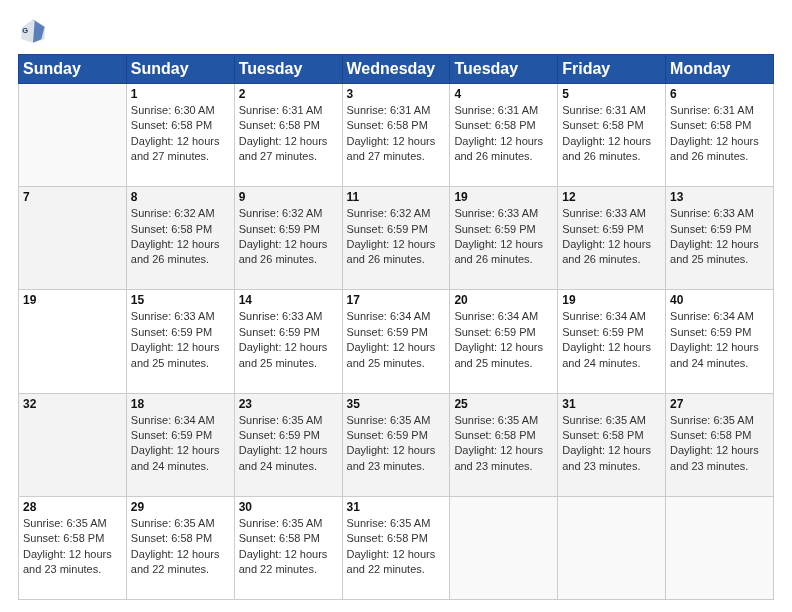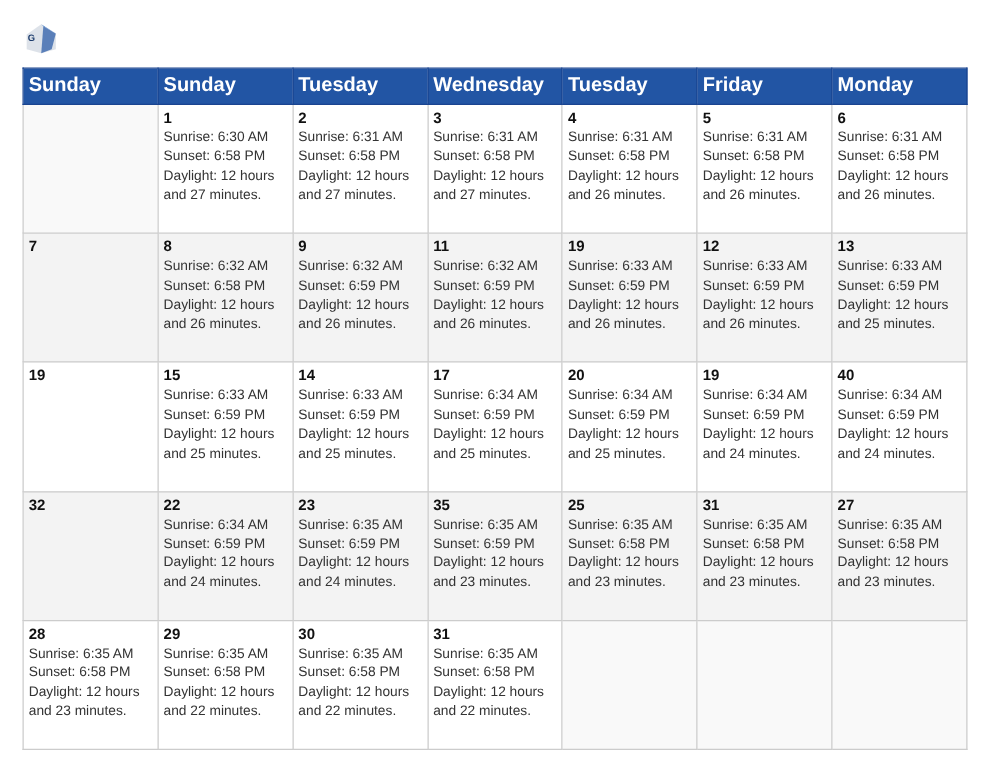--- a/index.html
+++ b/index.html
@@ -263,21 +263,21 @@
 Sunset: 6:59 PM
 Daylight: 12 hours
 and 24 minutes.</div>
           </td>
         </tr>
         <tr class="row-shaded">
           <td>
             <span class="day-num">32</span>
           </td>
           <td>
-            <span class="day-num">22</span>
+            <span class="day-num">18</span>
             <div class="day-info" style="white-space: pre-line;">Sunrise: 6:34 AM
 Sunset: 6:59 PM
 Daylight: 12 hours
 and 24 minutes.</div>
           </td>
           <td>
             <span class="day-num">23</span>
             <div class="day-info" style="white-space: pre-line;">Sunrise: 6:35 AM
 Sunset: 6:59 PM
 Daylight: 12 hours

